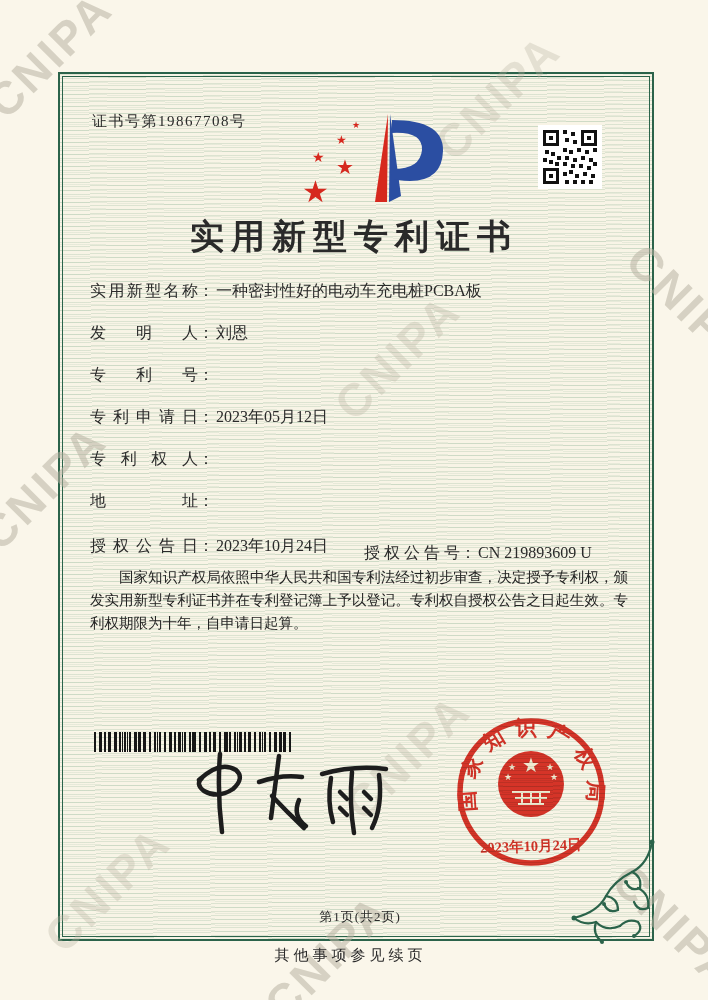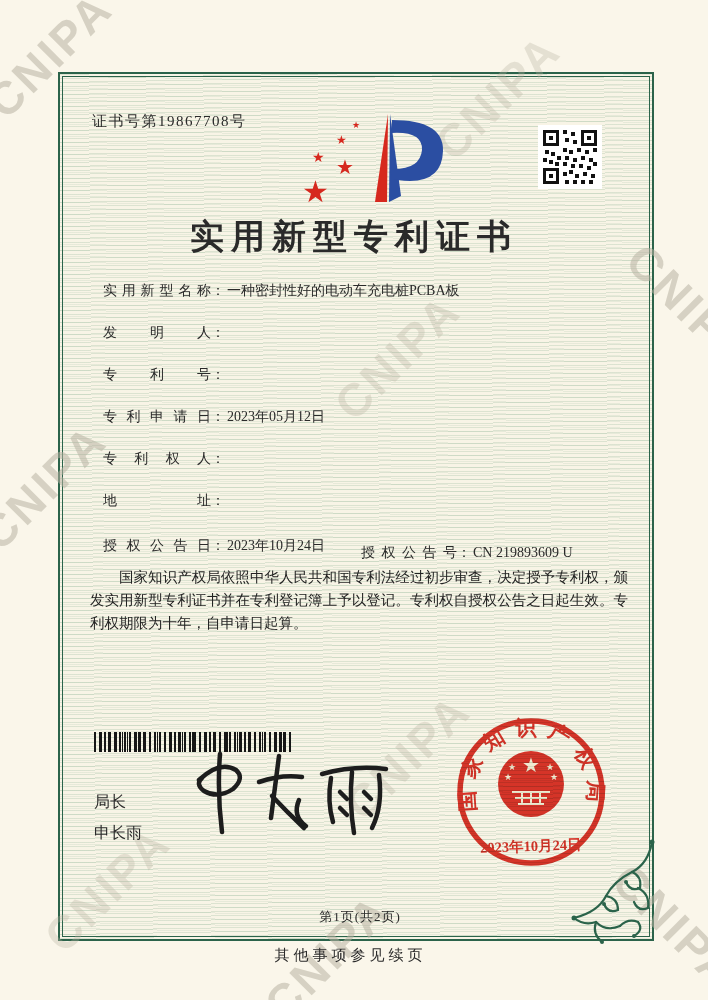--- a/index.html
+++ b/index.html
@@ -29,21 +29,21 @@
   .frame-inner{position:absolute;inset:2px;border:1px solid #2b634a;}
   
   .cert-no{position:absolute;left:92px;top:112px;font-size:15px;letter-spacing:1.5px;z-index:5;}
   .logo{position:absolute;left:288px;top:106px;z-index:5;}
   .qr{position:absolute;left:538px;top:125px;z-index:5;background:#fff;padding:3px;}
   .title{
     position:absolute;left:0;right:0;top:214px;text-align:center;
     font-size:34px;font-weight:bold;letter-spacing:7px;z-index:5;
   }
   
-  .fields{position:absolute;left:103px;top:279px;width:548px;font-size:14px;z-index:5;}
+  .fields{position:absolute;left:90px;top:279px;width:548px;font-size:16px;z-index:5;}
   .frow{display:flex;align-items:flex-start;line-height:23px;margin-bottom:19px;}
   .flabel{
     display:inline-block;width:108px;flex:0 0 108px;
     text-align:justify;text-align-last:justify;
   }
   .fcolon{flex:0 0 auto;padding:0 2px 0 0;}
   .fvalue{flex:1 1 auto;}
   .frow.grant{margin-bottom:0;}
   .grant2{margin-left:36px;display:flex;margin-top:7px;}
   .flabel.short{width:96px;flex-basis:96px;}
@@ -155,20 +155,21 @@
 
   <div class="fields">
     <div class="frow">
       <span class="flabel">实用新型名称</span>
         <span class="fcolon">：</span>
       <span class="fvalue">一种密封性好的电动车充电桩PCBA板</span>
     </div>
     <div class="frow">
       <span class="flabel">发明人</span>
         <span class="fcolon">：</span>
+      <span class="fvalue">刘恩</span>
     </div>
     <div class="frow">
       <span class="flabel">专利号</span>
         <span class="fcolon">：</span>
     </div>
     <div class="frow">
       <span class="flabel">专利申请日</span>
         <span class="fcolon">：</span>
       <span class="fvalue">2023年05月12日</span>
     </div>
@@ -191,24 +192,20 @@
       </span>
     </div>
   </div>
 
   <div class="paras">
     <p>国家知识产权局依照中华人民共和国专利法经过初步审查，决定授予专利权，颁发实用新型专利证书并在专利登记簿上予以登记。专利权自授权公告之日起生效。专利权期限为十年，自申请日起算。</p>
   </div>
 
   <div class="barcode"></div>
 
-  <div class="signer">
-    <div>局长</div>
-    <div>申长雨</div>
-  </div>
 
   <svg class="sig-svg" width="218" height="88" viewBox="0 0 218 88">
     <g fill="none" stroke="#1d1d1d" stroke-width="4.5" stroke-linecap="round" stroke-linejoin="round">
       <path d="M17,32 Q38,12 54,22 Q63,30 51,41 Q36,51 22,43 Q13,36 20,30"></path>
       <path d="M38,6 Q35,45 40,84"></path>
       <path d="M97,8 Q93,40 89,70"></path>
       <path d="M77,34 Q100,26 120,29"></path>
       <path d="M90,48 Q105,64 122,80"></path>
       <path d="M117,52 Q110,68 124,78"></path>
       <path d="M140,26 Q172,17 204,21"></path>

